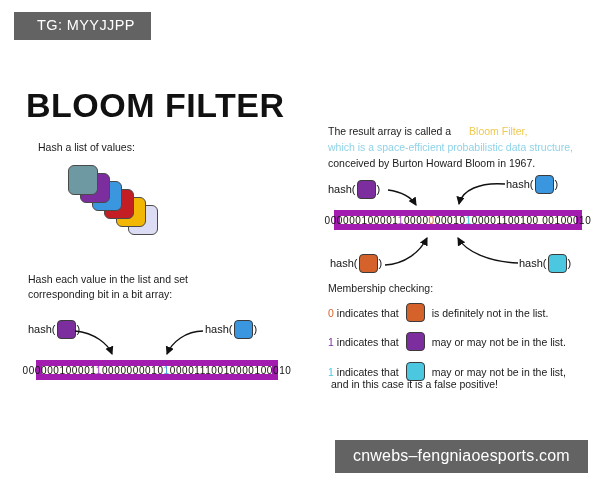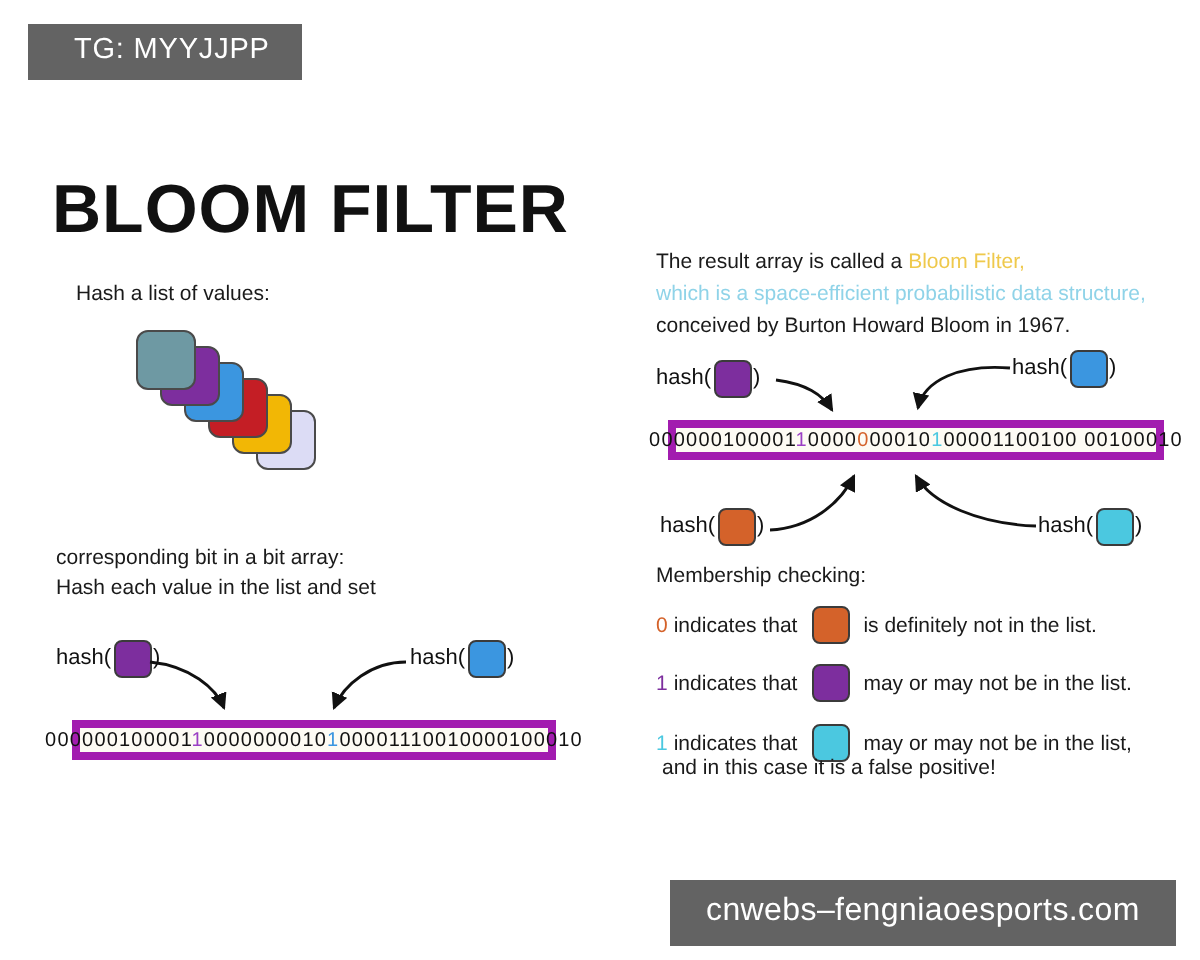--- a/index.html
+++ b/index.html
@@ -115,21 +115,21 @@
     border: 1px solid #3b3b3b;
     box-sizing: border-box;
     margin: 0 1px;
     display: inline-block;
   }
 
   
   .bit-array {
     position: absolute;
     background: #fdfbf4;
-    border: 4px solid #a21caf;
+    border: 6px solid #a21caf;
     box-sizing: border-box;
     font-family: "Liberation Sans", sans-serif;
     font-size: 10px;
     letter-spacing: 0.6px;
     color: #111111;
     display: flex;
     align-items: center;
     justify-content: center;
     white-space: nowrap;
   }
@@ -208,22 +208,22 @@
   <div class="stack">
     <div class="chip" style="left:0px;  top:0px;  background:#6E99A3; z-index:6;"></div>
     <div class="chip" style="left:12px; top:8px;  background:#7D2E9E; z-index:5;"></div>
     <div class="chip" style="left:24px; top:16px; background:#3B96E0; z-index:4;"></div>
     <div class="chip" style="left:36px; top:24px; background:#C41E25; z-index:3;"></div>
     <div class="chip" style="left:48px; top:32px; background:#F2B705; z-index:2;"></div>
     <div class="chip" style="left:60px; top:40px; background:#DCDCF5; z-index:1;"></div>
   </div>
 
   <div class="body-text caption-hashset">
+    <div>Hash each value in the list and set</div>
     <div>corresponding bit in a bit array:</div>
-    <div>Hash each value in the list and set</div>
   </div>
 
   <div class="hash-label" style="left:28px; top:320px;">
     <span class="paren">hash(</span>
     <span class="swatch" style="background:#7D2E9E;"></span>
     <span class="paren">)</span>
   </div>
 
   <div class="hash-label" style="left:205px; top:320px;">
     <span class="paren">hash(</span>
@@ -231,21 +231,21 @@
     <span class="paren">)</span>
   </div>
 
   <div class="bit-array" style="left:36px; top:360px; width:242px; height:20px;">
     <span class="bits">
       <span style="color:#111111">000000100001</span><span style="color:#9B3FC4">1</span><span style="color:#111111">0000000010</span><span style="color:#3B96E0">1</span><span style="color:#111111">00001110010000100010</span>
     </span>
   </div>
 
   <div class="intro">
-    <span>The result array is called a </span><span style="color:#EFC94C;">Bloom Filter,</span><br>
+    <span>The result array is called a </span><span style="color:#EFC94C;margin-left:15px;">Bloom Filter,</span><br>
     <span style="color:#8FD3E8;">which is a space-efficient probabilistic data structure,</span><br>
     <span>conceived by Burton Howard Bloom in 1967.</span>
   </div>
 
   <div class="hash-label" style="left:328px; top:180px;">
     <span class="paren">hash(</span>
     <span class="swatch" style="background:#7D2E9E;"></span>
     <span class="paren">)</span>
   </div>
 

